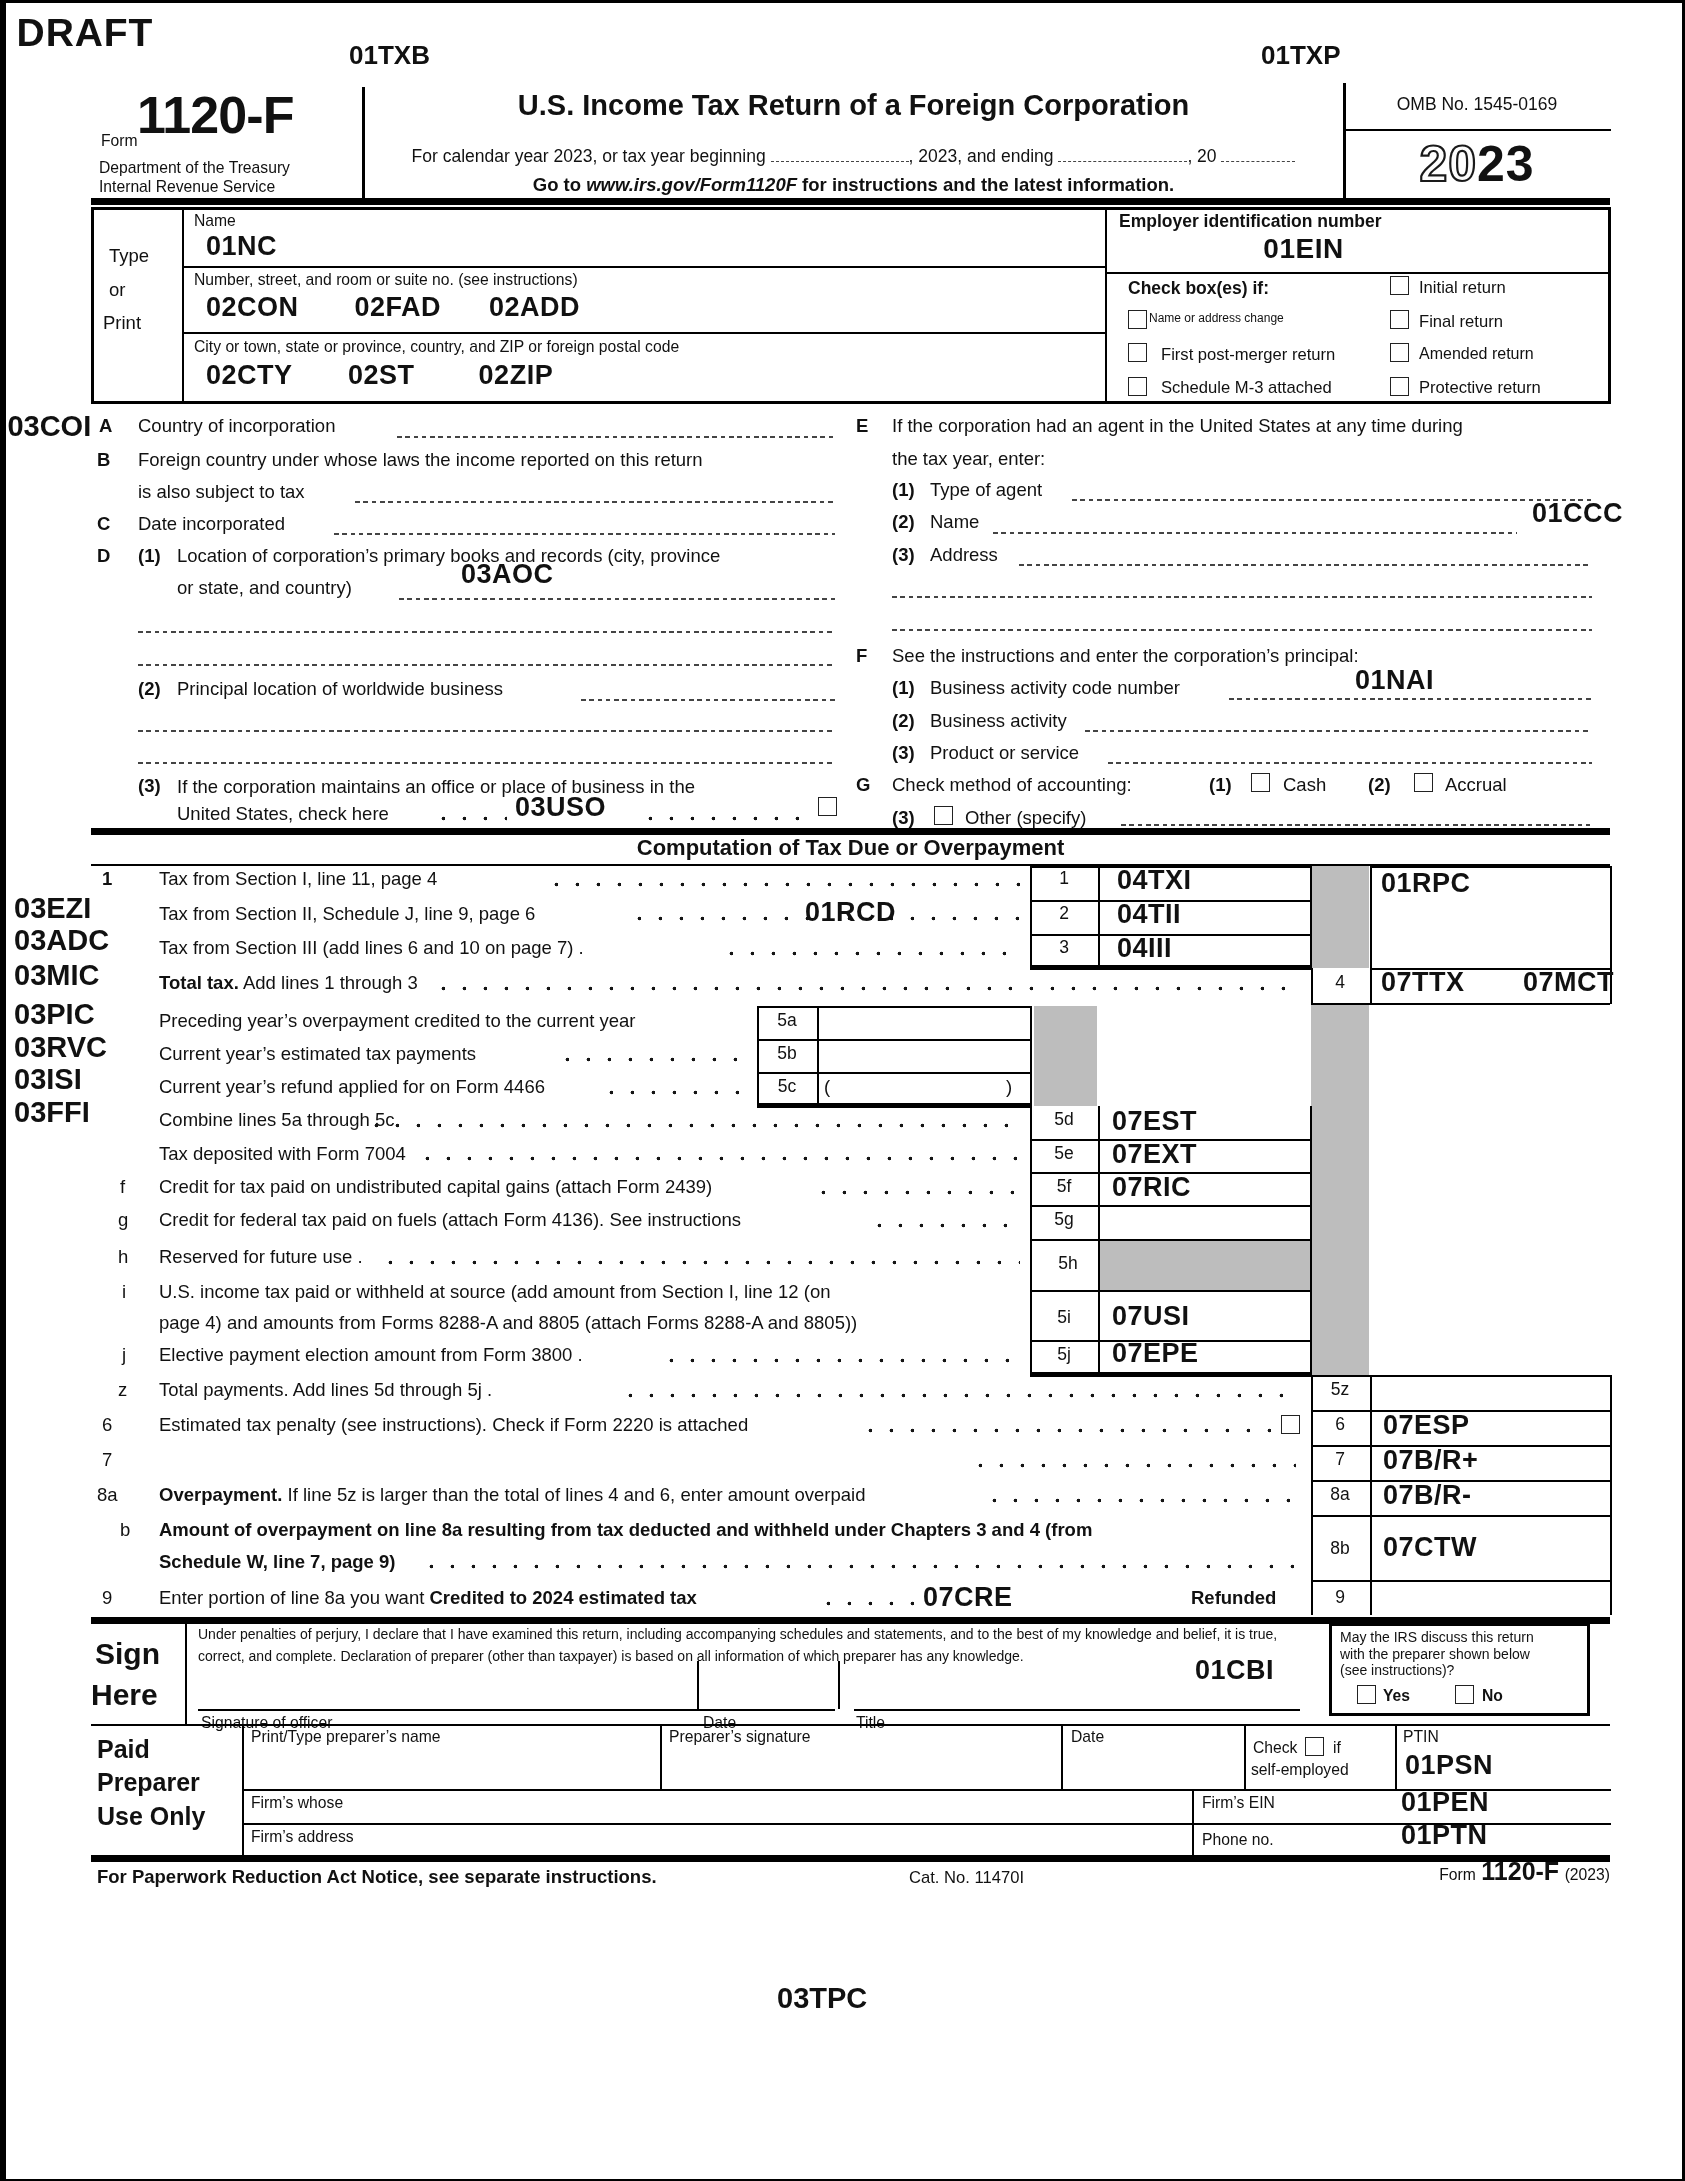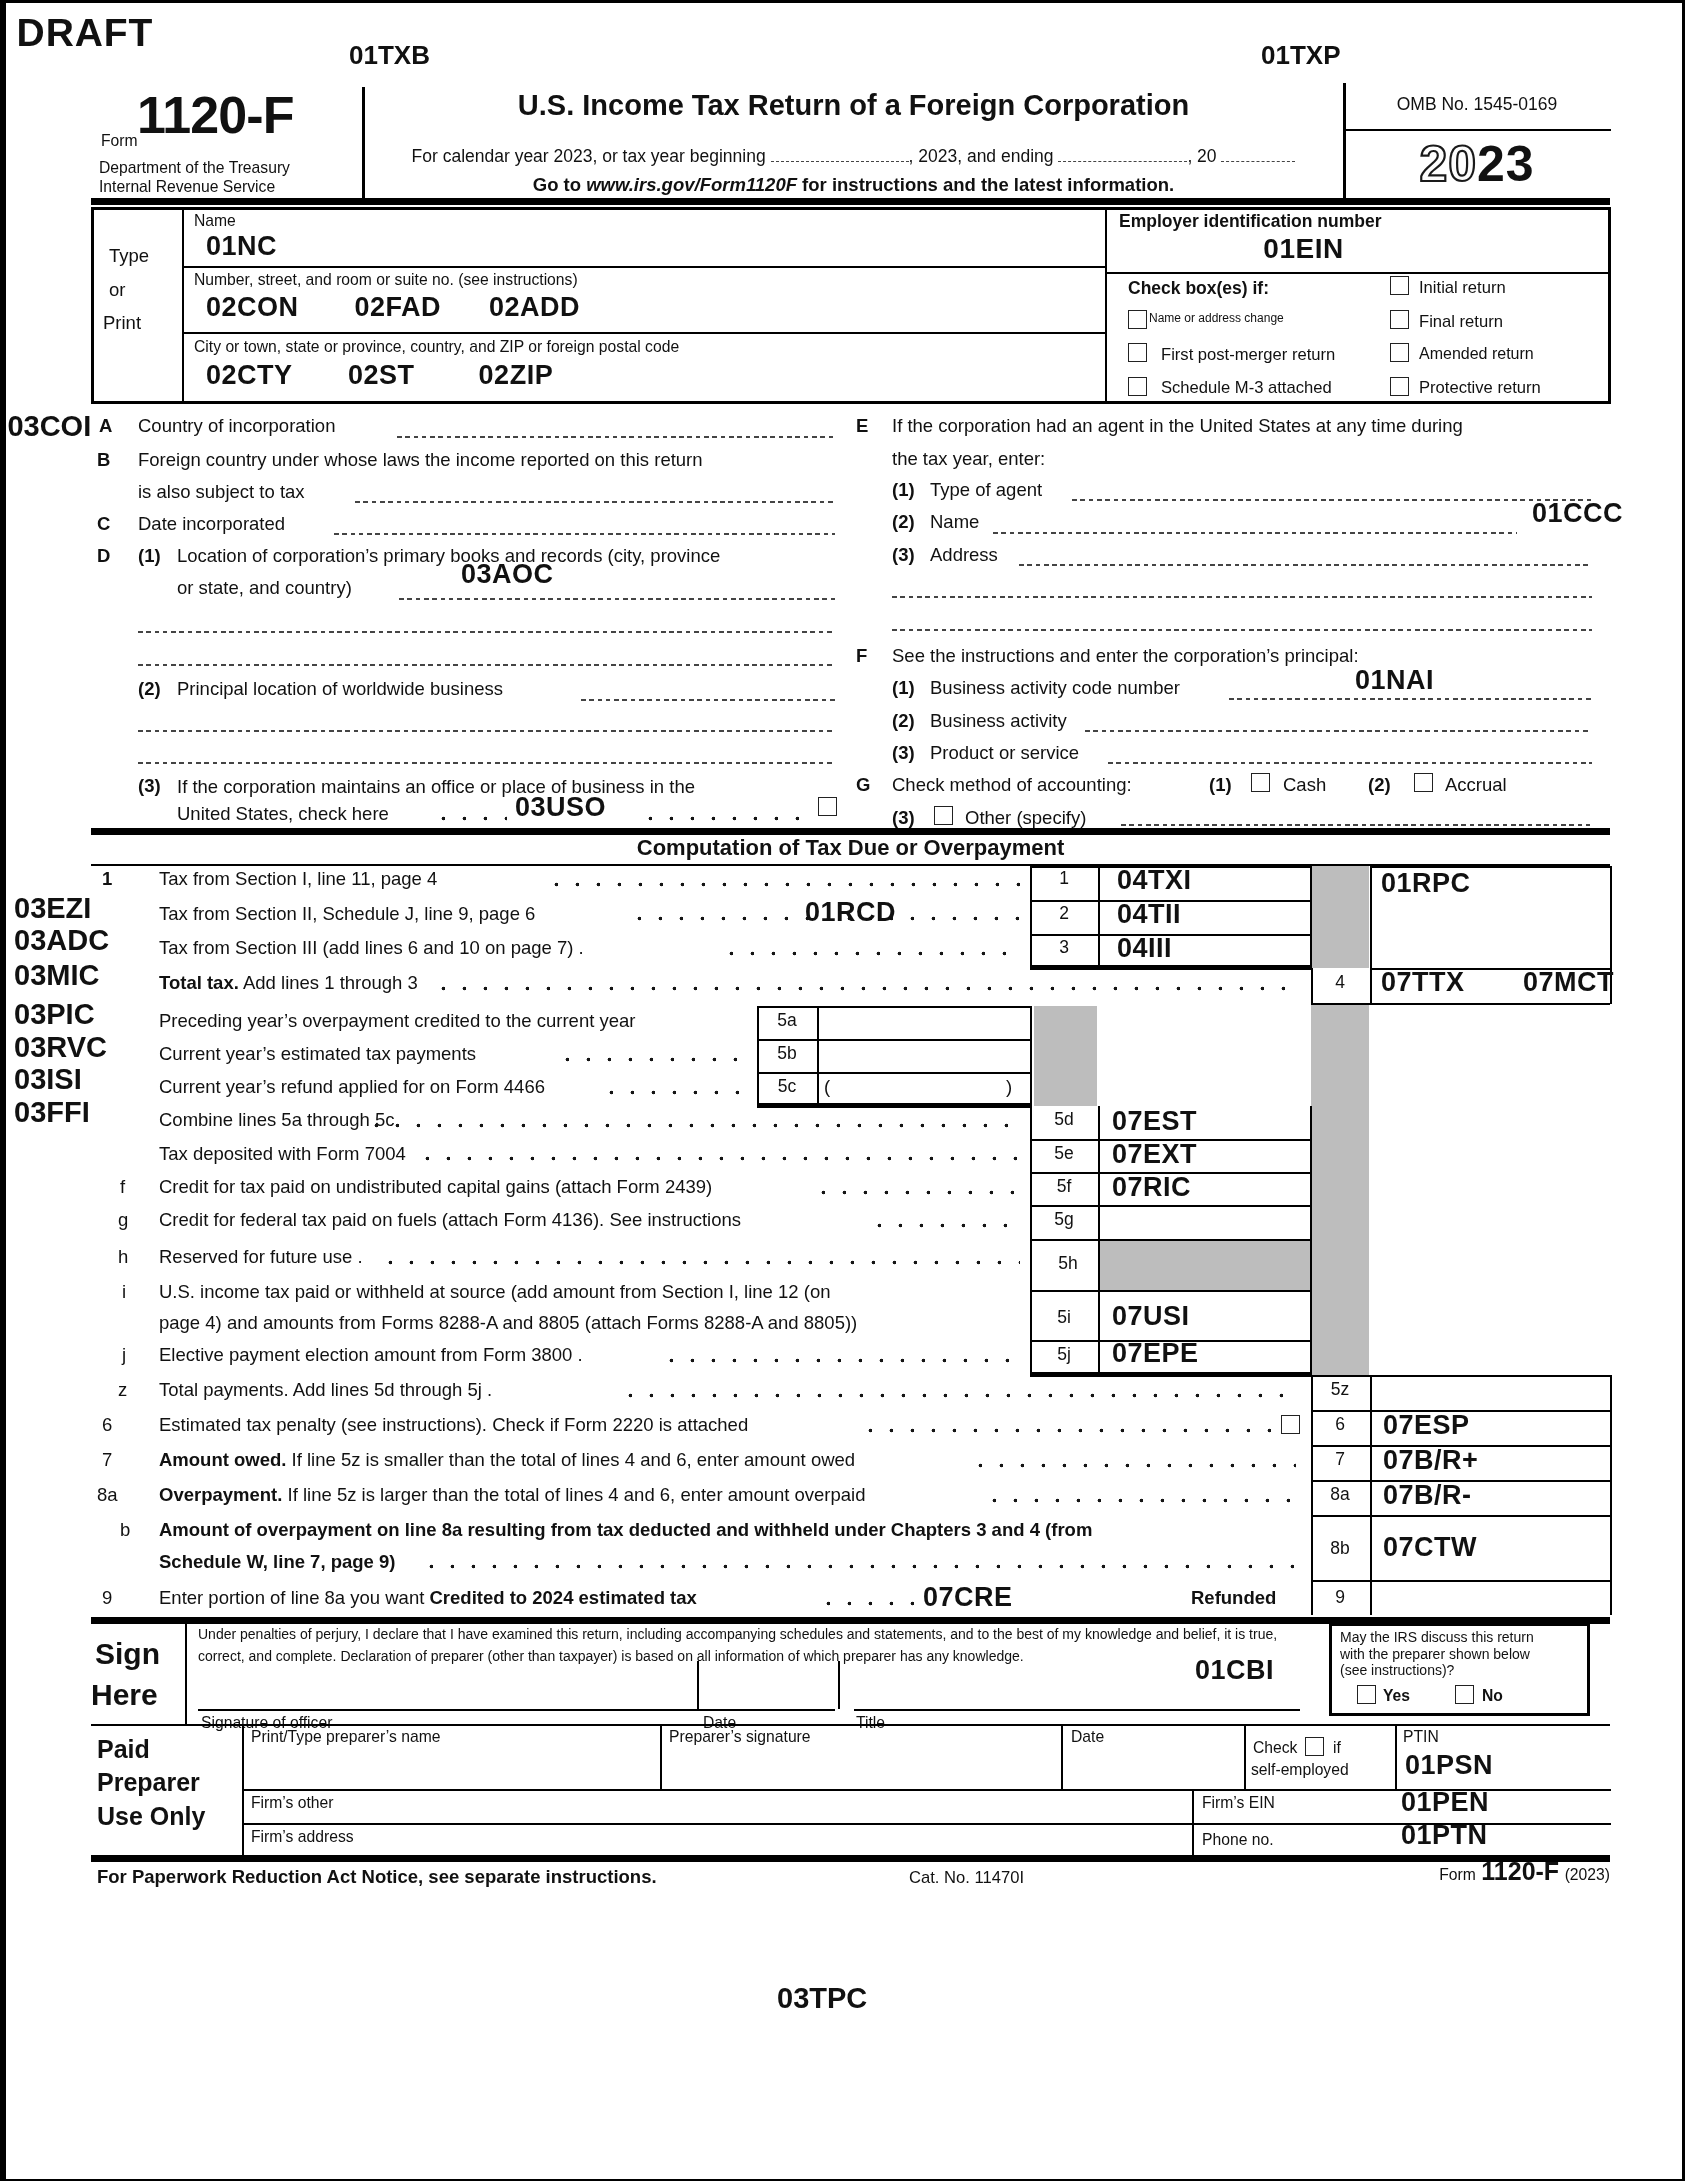--- a/index.html
+++ b/index.html
@@ -322,21 +322,20 @@
   <div class="boxnum" style="left:1311px;top:1379px;width:58px;">5z</div>
 
   <div class="t lg20" style="left:102px;top:1414px;">6</div>
   <div class="t lg20" style="left:159px;top:1414px;">Estimated tax penalty (see instructions). Check if Form 2220 is attached</div>
   <div class="dots" style="left:868px;top:1428px;width:406px;"></div>
   <div class="cb" style="left:1281px;top:1415px;"></div>
   <div class="boxnum" style="left:1311px;top:1414px;width:58px;">6</div>
   <div class="code" style="left:1383px;top:1410px;">07ESP</div>
 
   <div class="t lg20" style="left:102px;top:1449px;">7</div>
-  <div class="t lg20" style="left:159px;top:1449px;"><span class="b">Amount owed.</span><span> If line 5z is smaller than the total of lines 4 and 6, enter amount owed</span></div>
   <div class="dots" style="left:978px;top:1463px;width:318px;"></div>
   <div class="boxnum" style="left:1311px;top:1449px;width:58px;">7</div>
   <div class="code" style="left:1383px;top:1445px;">07B/R+</div>
 
   <div class="t lg20" style="left:97px;top:1484px;">8a</div>
   <div class="t lg20" style="left:159px;top:1484px;"><span class="b">Overpayment.</span><span> If line 5z is larger than the total of lines 4 and 6, enter amount overpaid</span></div>
   <div class="dots" style="left:992px;top:1498px;width:305px;"></div>
   <div class="boxnum" style="left:1311px;top:1484px;width:58px;">8a</div>
   <div class="code" style="left:1383px;top:1480px;">07B/R-</div>
 
@@ -397,21 +396,21 @@
   <div class="t sm" style="left:251px;top:1728px;">Print/Type preparer’s name</div>
   <div class="t sm" style="left:669px;top:1728px;">Preparer’s signature</div>
   <div class="t sm" style="left:1071px;top:1728px;">Date</div>
   <div class="t sm" style="left:1253px;top:1739px;">Check</div>
   <div class="cb" style="left:1305px;top:1737px;"></div>
   <div class="t sm" style="left:1333px;top:1739px;">if</div>
   <div class="t sm" style="left:1251px;top:1761px;">self-employed</div>
   <div class="t sm" style="left:1403px;top:1728px;">PTIN</div>
   <div class="code" style="left:1405px;top:1750px;">01PSN</div>
 
-  <div class="t sm" style="left:251px;top:1794px;">Firm’s other</div>
+  <div class="t sm" style="left:251px;top:1794px;">Firm’s whose</div>
   <div class="t sm" style="left:1202px;top:1794px;">Firm’s EIN</div>
   <div class="code" style="left:1401px;top:1787px;">01PEN</div>
   <div class="t sm" style="left:251px;top:1828px;">Firm’s address</div>
   <div class="t sm" style="left:1202px;top:1831px;">Phone no.</div>
   <div class="code" style="left:1401px;top:1820px;">01PTN</div>
 
   <div class="hl bar" style="left:91px;top:1855px;width:1519px;"></div>
 
   <div class="t b lg20" style="left:97px;top:1866px;">For Paperwork Reduction Act Notice, see separate instructions.</div>
   <div class="t" style="left:909px;top:1868px;font-size:16.6px;">Cat. No. 11470I</div>

